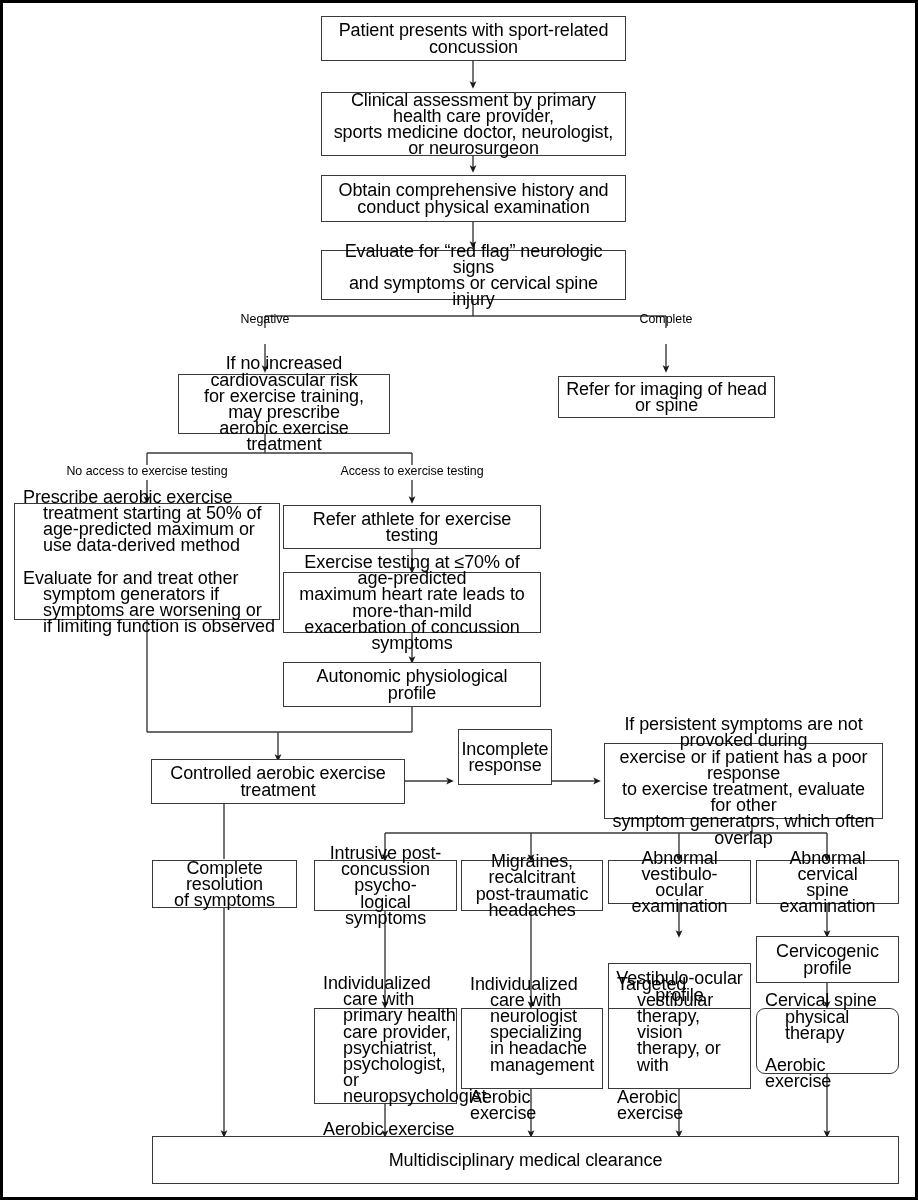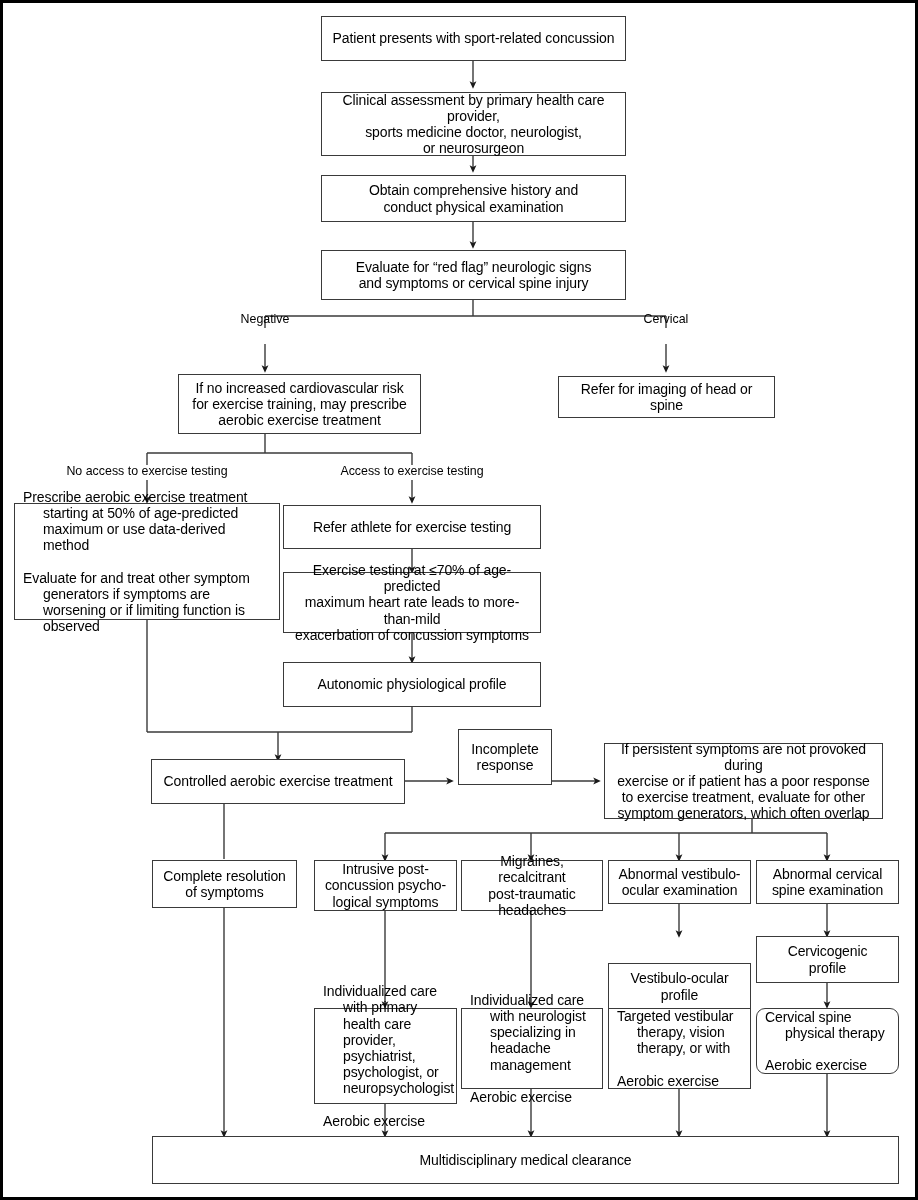--- a/index.html
+++ b/index.html
@@ -49,21 +49,21 @@
   }
 
   .node {
     position: absolute;
     box-sizing: border-box;
     border: 1.4px solid #3a3a3a;
     background: #ffffff;
     display: flex;
     align-items: center;
     color: #000000;
-    font-size: 14px;
+    font-size: 18px;
     line-height: 16.2px;
     letter-spacing: -0.1px;
   }
   .node.center {
     justify-content: center;
     text-align: center;
   }
   .node.left {
     justify-content: flex-start;
     text-align: left;
@@ -174,21 +174,21 @@
 
       <line x1="224" y1="908" x2="224" y2="1134" marker-end="url(#ah)"></line>
       <line x1="385" y1="1104" x2="385" y2="1134" marker-end="url(#ah)"></line>
       <line x1="531" y1="1089" x2="531" y2="1134" marker-end="url(#ah)"></line>
       <line x1="679" y1="1089" x2="679" y2="1134" marker-end="url(#ah)"></line>
       <line x1="827" y1="1074" x2="827" y2="1134" marker-end="url(#ah)"></line>
     </g>
   </svg>
 
   <div class="branch-label" style="left:265px; top:326px; transform:translate(-50%,-100%);">Negative</div>
-  <div class="branch-label" style="left:666px; top:326px; transform:translate(-50%,-100%);">Cervical</div>
+  <div class="branch-label" style="left:666px; top:326px; transform:translate(-50%,-100%);">Complete</div>
   <div class="branch-label" style="left:147px; top:478px; transform:translate(-50%,-100%);">No access to exercise testing</div>
   <div class="branch-label" style="left:412px; top:478px; transform:translate(-50%,-100%);">Access to exercise testing</div>
 
   <div class="node center" style="left:321px; top:16px; width:305px; height:45px;">
     <span class="txt">Patient presents with sport-related concussion</span>
   </div>
 
   <div class="node center" style="left:321px; top:92px; width:305px; height:64px;">
     <span class="txt">Clinical assessment by primary health care provider,
 sports medicine doctor, neurologist,
@@ -202,21 +202,21 @@
 
   <div class="node center" style="left:321px; top:175px; width:305px; height:47px;">
     <span class="txt">Obtain comprehensive history and
 conduct physical examination</span>
   </div>
 
   <div class="node center" style="left:558px; top:376px; width:217px; height:42px;">
     <span class="txt">Refer for imaging of head or spine</span>
   </div>
 
-  <div class="node center" style="left:178px; top:374px; width:243px; height:60px;">
+  <div class="node center" style="left:178px; top:374px; width:212px; height:60px;">
     <span class="txt">If no increased cardiovascular risk
 for exercise training, may prescribe
 aerobic exercise treatment</span>
   </div>
 
   <div class="node left" style="left:14px; top:503px; width:266px; height:117px;">
     <span class="txt">
       <span class="hang">Prescribe aerobic exercise treatment starting at 50% of age-predicted maximum or use data-derived method</span>
       <span class="hang">Evaluate for and treat other symptom generators if symptoms are worsening or if limiting function is observed</span>
     </span>

